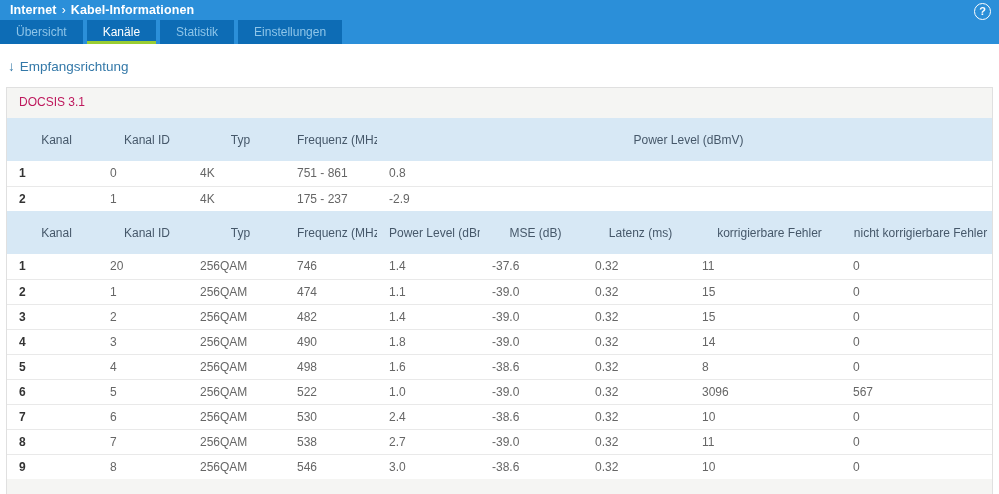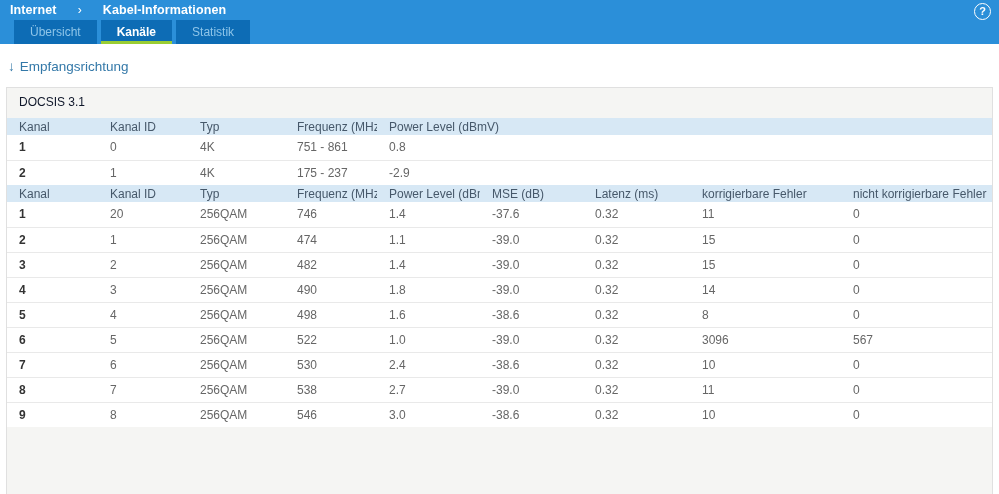--- a/index.html
+++ b/index.html
@@ -12,45 +12,45 @@
 
   
   .topbar { background: #2b8fd9; width: 100%; }
   .crumb-row {
     height: 20px;
     display: flex; align-items: center; justify-content: space-between;
     padding: 0 8px 0 10px;
   }
   .breadcrumb {
     color: #ffffff; font-size: 12.5px; font-weight: 700;
-    display: flex; align-items: center; gap: 21px;
+    display: flex; align-items: center; gap: 5px;
     letter-spacing: .1px;
   }
   .breadcrumb .sep { font-weight: 400; font-size: 12px; position: relative; top: -0.5px; }
   .help {
     width: 17px; height: 17px;
     border: 1.6px solid #ffffff; border-radius: 50%;
     color: #ffffff; font-size: 11px; font-weight: 700;
     display: flex; align-items: center; justify-content: center;
     cursor: pointer; margin-top: 2px;
   }
 
-  .tabs { display: flex; height: 24px; padding-left: 14px; }
+  .tabs { display: flex; height: 24px; padding-left: 0; }
   .tab {
     background: #0d6cb5;
     color: #8ec5e9;
     font-size: 12px;
     display: flex; align-items: center; justify-content: center;
     padding: 0 16px;
     margin-right: 4px;
     position: relative;
     min-width: 60px;
     cursor: pointer;
   }
-  .tab.active { color: #ffffff; font-weight: 700; }
+  .tab.active { color: #ffffff; font-weight: 400; }
   .tab.active::after {
     content: ""; position: absolute; left: 0; right: 0; bottom: 0;
     height: 3px; background: #9acd32;
   }
 
   
   .heading {
     margin: 14px 0 12px 8px;
     color: #3378a8;
     font-size: 13.5px;
@@ -63,39 +63,39 @@
   
   .container {
     margin-left: 6px;
     width: 987px;
     background: #f5f5f3;
     border: 1px solid #e0e0e0;
     border-bottom: none;
     height: 420px;
   }
   .section-title {
-    color: #0f172a;
+    color: #be185d;
     font-size: 12px;
     padding: 8px 12px 9px 12px;
     line-height: 13px;
   }
   .section-title.second { padding: 11px 12px 12px 12px; }
 
   table {
     width: 100%;
     border-collapse: collapse;
     table-layout: fixed;
     font-size: 12px;
   }
   thead th {
     background: #d7e8f5;
     color: #46586a;
     font-weight: 400;
-    text-align: left;
-    height: 17px;
+    text-align: center;
+    height: 43px;
     padding: 0 4px 0 12px;
     white-space: nowrap;
     overflow: hidden;
   }
   tbody td {
     background: #ffffff;
     color: #666666;
     height: 25px;
     padding: 0 4px 0 12px;
     border-top: 1px solid #e9e9e9;
@@ -114,20 +114,21 @@
       <span>Internet</span>
       <span class="sep">›</span>
       <span>Kabel-Informationen</span>
     </div>
     <div class="help">?</div>
   </div>
   <div class="tabs">
     <div class="tab">Übersicht</div>
     <div class="tab active">Kanäle</div>
     <div class="tab">Statistik</div>
+    <div class="tab">Einstellungen</div>
   </div>
 </div>
 
 <div class="heading">
   <span>↓</span>
   <span>Empfangsrichtung</span>
 </div>
 
 <div class="container">
 

